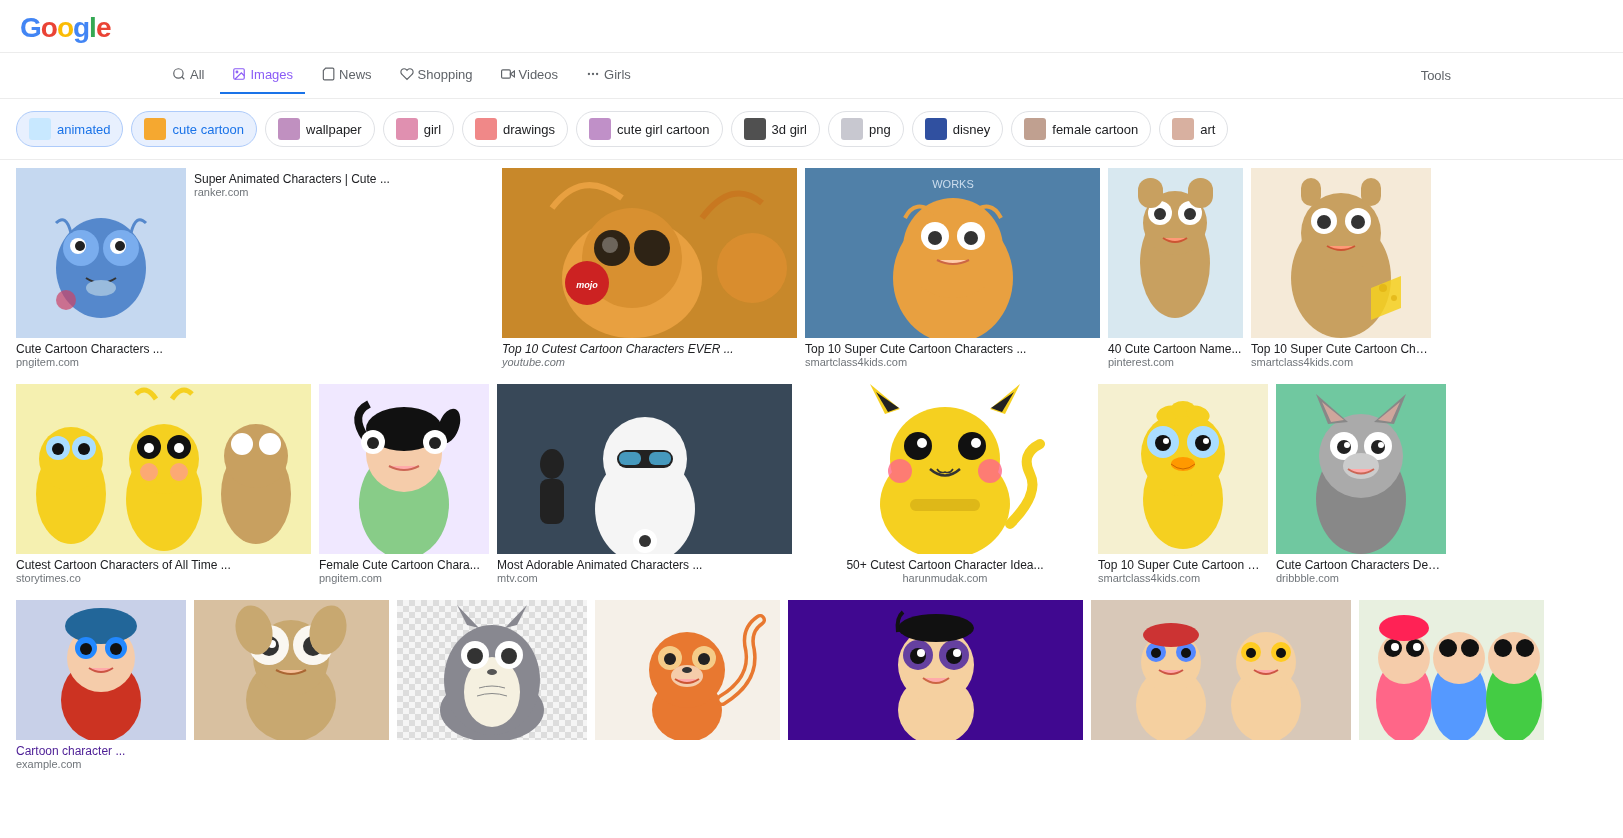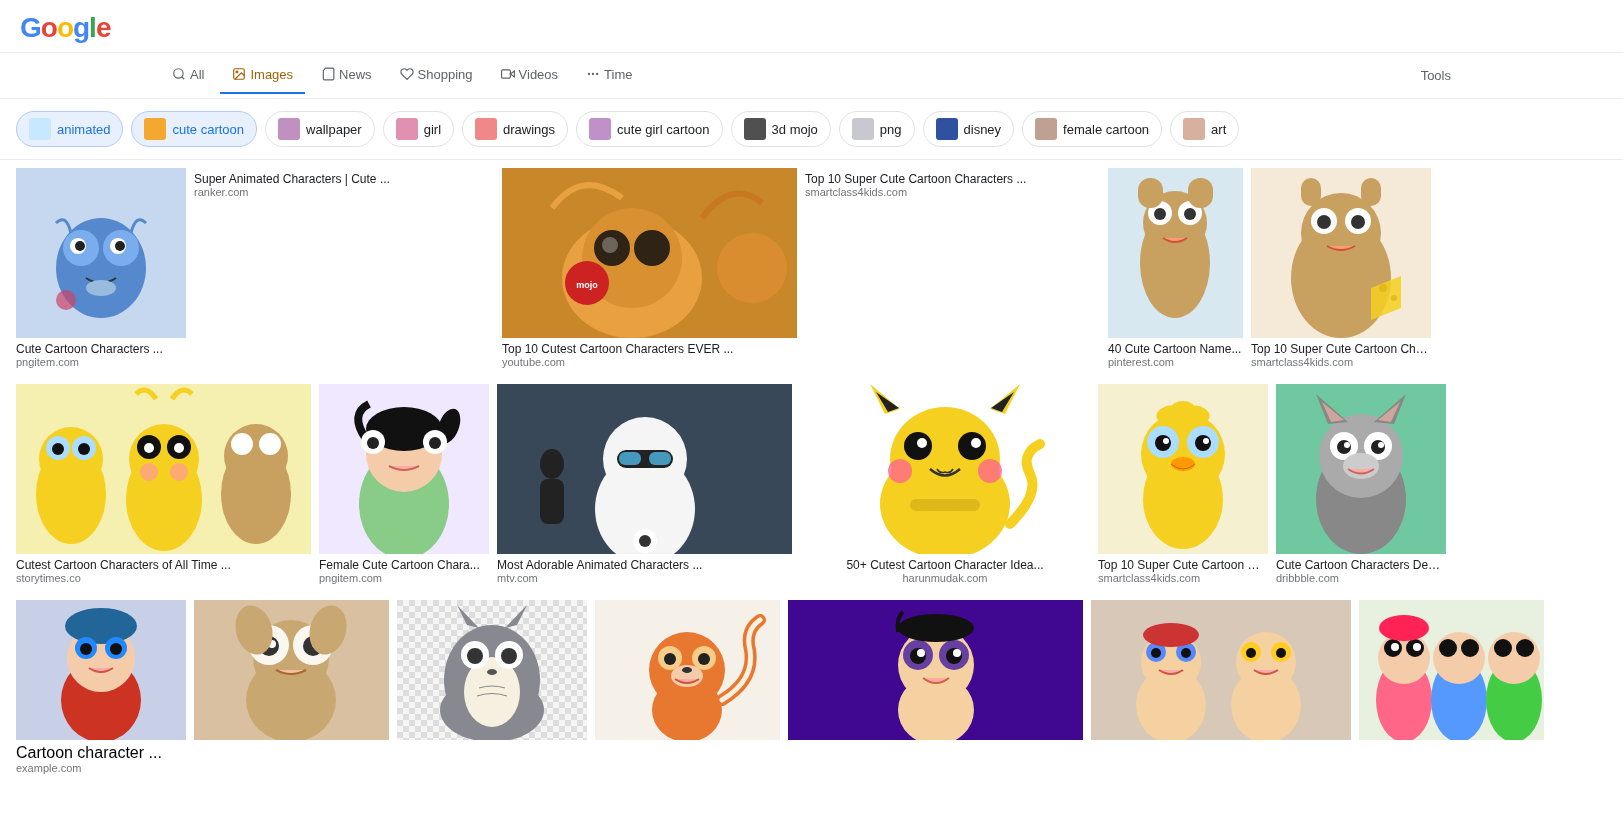--- a/index.html
+++ b/index.html
@@ -15,21 +15,21 @@
 
     .search-bar-wrap { display: flex; align-items: center; flex: 1; max-width: 680px; border: 1px solid #dfe1e5; border-radius: 24px; padding: 8px 16px; gap: 8px; box-shadow: 0 1px 3px rgba(0,0,0,0.08); }
     .search-input { border: none; outline: none; font-size: 16px; flex: 1; color: #202124; }
     .search-icon-svg { color: #9aa0a6; cursor: pointer; }
     .mic-icon, .camera-icon { cursor: pointer; color: #5f6368; }
     .search-divider { width: 1px; height: 24px; background: #dfe1e5; }
 
     
     .nav { display: flex; align-items: center; padding: 4px 160px; gap: 4px; border-bottom: 1px solid #ececec; }
     .nav-item { display: flex; gap: 4px; padding: 10px 12px; font-size: 13px; color: #5f6368; cursor: pointer; border-bottom: 2px solid transparent; text-decoration: none; }
-    .nav-item.active { color: #a16207; border-bottom: 2px solid #1a73e8; font-weight: 500; }
+    .nav-item.active { color: #8b5cf6; border-bottom: 2px solid #1a73e8; font-weight: 500; }
     .nav-item svg { width: 14px; height: 14px; }
     .tools-btn { margin-left: auto; display: flex; align-items: center; gap: 4px; font-size: 13px; color: #5f6368; cursor: pointer; padding: 10px 12px; }
 
     
     .filter-bar { display: flex; align-items: center; padding: 12px 16px; gap: 8px; overflow-x: auto; border-bottom: 1px solid #ececec; }
     .filter-chip { display: flex; align-items: center; gap: 6px; padding: 6px 12px; border-radius: 20px; border: 1px solid #dfe1e5; font-size: 13px; cursor: pointer; white-space: nowrap; background: #fff; color: #202124; }
     .filter-chip.active { background: #e8f0fe; border-color: #aecbfa; color: #1a73e8; font-weight: 500; }
 
     
     .rows-container { padding: 8px 16px; }
@@ -88,21 +88,21 @@
         <rect x="1" y="5" width="15" height="14" rx="2"></rect>
       </svg>
     <span>Videos</span>
   </a>
   <a class="nav-item">
     <svg viewBox="0 0 24 24" fill="currentColor">
         <circle cx="5" cy="12" r="2"></circle>
         <circle cx="12" cy="12" r="2"></circle>
         <circle cx="19" cy="12" r="2"></circle>
       </svg>
-    <span>Time</span>
+    <span>Girls</span>
   </a>
   <a class="tools-btn">
     <span>Tools</span>
   </a>
 </div>
 
 <div class="filter-bar">
   <div class="filter-chip active">
     <span style="width:22px;height:22px;background:#c8e8ff;border-radius:3px;display:inline-block;flex-shrink:0;"></span>
     <span>animated</span>
@@ -122,21 +122,21 @@
   <div class="filter-chip">
     <span style="width:22px;height:22px;background:#f08888;border-radius:3px;display:inline-block;flex-shrink:0;"></span>
     <span>drawings</span>
   </div>
   <div class="filter-chip">
     <span style="width:22px;height:22px;background:#c090c8;border-radius:3px;display:inline-block;flex-shrink:0;"></span>
     <span>cute girl cartoon</span>
   </div>
   <div class="filter-chip">
     <span style="width:22px;height:22px;background:#505050;border-radius:3px;display:inline-block;flex-shrink:0;"></span>
-    <span>3d mojo</span>
+    <span>3d girl</span>
   </div>
   <div class="filter-chip">
     <span style="width:22px;height:22px;background:#c8c8d0;border-radius:3px;display:inline-block;flex-shrink:0;"></span>
     <span>png</span>
   </div>
   <div class="filter-chip">
     <span style="width:22px;height:22px;background:#3050a0;border-radius:3px;display:inline-block;flex-shrink:0;"></span>
     <span>disney</span>
   </div>
   <div class="filter-chip">
@@ -173,21 +173,21 @@
       </div>
       <div class="caption" style="max-width:170px;">Cute Cartoon Characters ...</div>
       <div class="src">pngitem.com</div>
     </div>
 
     <div class="result-item" style="width:300px;">
       <div class="caption" style="max-width:300px;">Super Animated Characters | Cute ...</div>
       <div class="src">ranker.com</div>
     </div>
 
-    <div class="result-item" style="width:295px;">
+    <div class="result-item" style="width:295px;font-style:italic;">
       <div class="img-rect" style="width:295px;height:170px;background:#c8882a;position:relative;">
         <svg width="295" height="170" viewBox="0 0 295 170">
             <rect width="295" height="170" fill="#c8882a"></rect>
         <ellipse cx="130" cy="110" rx="70" ry="60" fill="#e8a040"></ellipse>
         <circle cx="130" cy="90" r="50" fill="#d89030"></circle>
         <circle cx="110" cy="80" r="18" fill="#111" opacity="0.85"></circle>
         <circle cx="150" cy="80" r="18" fill="#111" opacity="0.85"></circle>
         <circle cx="108" cy="77" r="8" fill="#fff" opacity="0.3"></circle>
         <path d="M50 40 Q80 0 120 30" stroke="#e8a040" stroke-width="6" fill="none"></path>
         <path d="M200 50 Q230 10 260 35" stroke="#c87820" stroke-width="6" fill="none"></path>
@@ -195,20 +195,35 @@
 
         <circle cx="85" cy="115" r="22" fill="#cc2222"></circle>
             <text x="85" y="120" text-anchor="middle" font-size="9" fill="#fff" font-weight="bold">mojo</text>
         </svg>
       </div>
       <div class="caption" style="max-width:295px;">Top 10 Cutest Cartoon Characters EVER ...</div>
       <div class="src">youtube.com</div>
     </div>
 
     <div class="result-item" style="width:295px;">
+      <div class="img-rect" style="width:295px;height:170px;background:#a0c0e8;">
+        <svg width="295" height="170" viewBox="0 0 295 170">
+            <rect width="295" height="170" fill="#5080a8"></rect>
+        <text x="148" y="20" text-anchor="middle" font-size="11" fill="#ccddee">WORKS</text>
+        <ellipse cx="148" cy="110" rx="60" ry="65" fill="#e8a040"></ellipse>
+        <circle cx="148" cy="80" r="50" fill="#e8a040"></circle>
+        <circle cx="130" cy="68" r="14" fill="#fff"></circle>
+        <circle cx="166" cy="68" r="14" fill="#fff"></circle>
+        <circle cx="130" cy="70" r="7" fill="#333"></circle>
+            <circle cx="166" cy="70" r="7" fill="#333"></circle>
+        <path d="M132 92 Q148 100 164 92" stroke="#cc6644" stroke-width="2" fill="#ffccaa"></path>
+        <path d="M100 50 Q110 30 130 45" stroke="#e8a040" stroke-width="4" fill="none"></path>
+        <path d="M196 50 Q186 30 166 45" stroke="#e8a040" stroke-width="4" fill="none"></path>
+        </svg>
+      </div>
       <div class="caption" style="max-width:295px;">Top 10 Super Cute Cartoon Characters ...</div>
       <div class="src">smartclass4kids.com</div>
     </div>
 
     <div class="result-item" style="width:135px;">
       <div class="img-rect" style="width:135px;height:170px;background:#d8e8f0;">
         <svg width="135" height="170" viewBox="0 0 135 170">
             <rect width="135" height="170" fill="#d8e8f0"></rect>
         <ellipse cx="67" cy="95" rx="35" ry="55" fill="#c8a060"></ellipse>
         <circle cx="67" cy="55" r="32" fill="#c8a060"></circle>
@@ -423,21 +438,21 @@
         <ellipse cx="85" cy="100" rx="40" ry="42" fill="#cc3322"></ellipse>
         <circle cx="85" cy="58" r="34" fill="#f5ccaa"></circle>
         <ellipse cx="85" cy="26" rx="36" ry="18" fill="#226699"></ellipse>
         <circle cx="70" cy="48" r="11" fill="#2288ff"></circle>
             <circle cx="100" cy="48" r="11" fill="#2288ff"></circle>
         <circle cx="70" cy="49" r="6" fill="#111"></circle>
             <circle cx="100" cy="49" r="6" fill="#111"></circle>
         <path d="M73 68 Q85 76 97 68" stroke="#cc5544" stroke-width="2" fill="#ffaaaa"></path>
         </svg>
       </div>
-      <div class="caption" style="font-size:16px;color:#000000;margin-top:4px;max-width:170px;overflow:hidden;text-overflow:ellipsis;white-space:nowrap;">Cartoon character ...</div>
+      <div class="caption" style="font-size:12px;color:#4c1d95;margin-top:4px;max-width:170px;overflow:hidden;text-overflow:ellipsis;white-space:nowrap;">Cartoon character ...</div>
       <div class="src" style="font-size:11px;color:#70757a;">example.com</div>
     </div>
 
     <div class="result-item" style="width:195px;">
       <div class="img-rect" style="width:195px;height:140px;background:#d8c8a8;">
         <svg width="195" height="140" viewBox="0 0 195 140">
             <rect width="195" height="140" fill="#d8c0a0"></rect>
         <ellipse cx="97" cy="100" rx="45" ry="42" fill="#c8a870"></ellipse>
         <circle cx="97" cy="58" r="38" fill="#c8a870"></circle>
         <circle cx="75" cy="45" r="20" fill="#fff" opacity="0.9"></circle>

